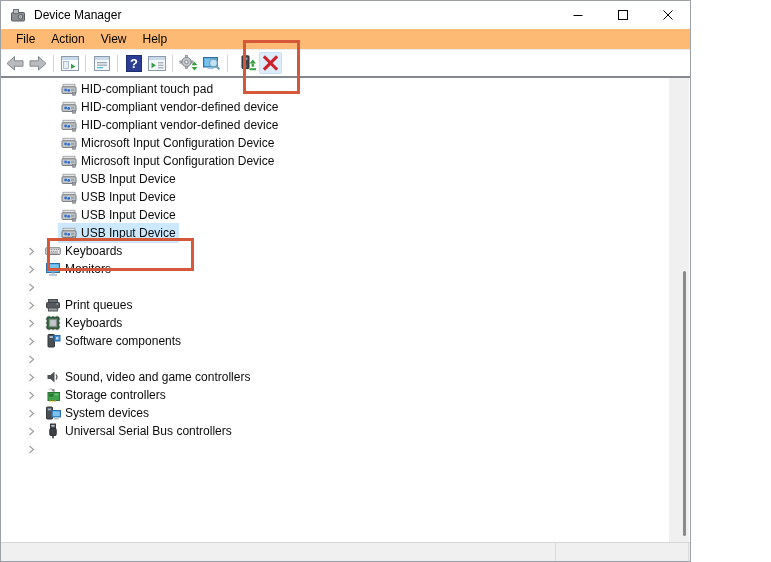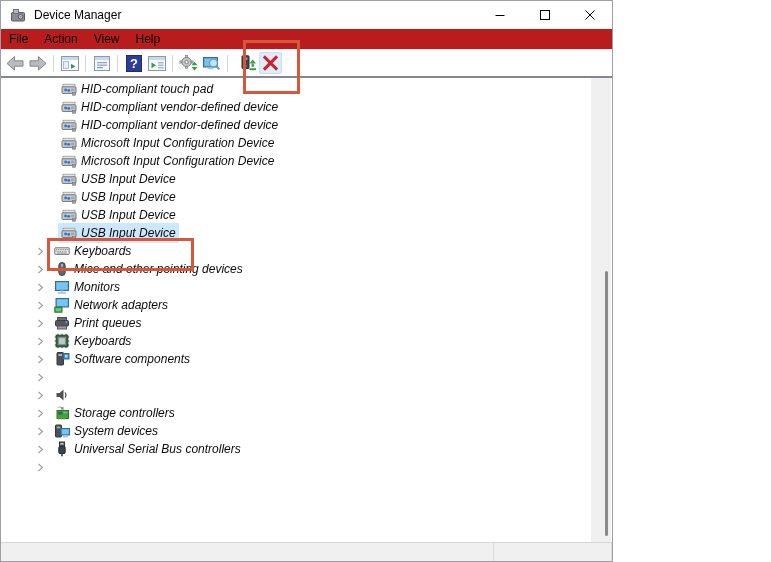--- a/index.html
+++ b/index.html
@@ -1,51 +1,51 @@
 <!DOCTYPE html>
 <html><head>
 <meta charset="utf-8">
 <style>
   html,body { margin:0; padding:0; background:#fff; }
   .window {
-    position:relative; width:613px; height:562px; background:#fff;
+    position:relative; width:691px; height:562px; background:#fff;
     border:1px solid #9aa0a6; box-sizing:border-box; overflow:hidden;
     font-family:"Liberation Sans", sans-serif; -webkit-font-smoothing:antialiased;
   }
   
   .titlebar { height:28px; display:flex; align-items:center; padding-left:9px; background:#fff; }
   .app-icon { width:16px; height:16px; margin-right:8px; display:block; }
   .title { font-size:12px; color:#000; }
   .win-controls { margin-left:auto; display:flex; height:100%; }
   .win-btn { width:45px; height:28px; display:flex; align-items:center; justify-content:center;
              background:transparent; border:none; padding:0; cursor:default; }
   .icon10 { width:10px; height:10px; display:block; }
   
-  .menubar { height:20px; display:flex; align-items:center; padding-left:0; font-size:12px; color:#000; background:#b91c1c; }
+  .menubar { height:20px; display:flex; align-items:center; padding-left:7px; font-size:12px; color:#000; background:#fdba74; }
   .menu-item { padding:2px 8px; }
   
   .toolbar { height:26px; display:flex; align-items:center; padding-left:2px;
              border-top:1px solid #ececec; border-bottom:2px solid #84878b; background:#fff; }
   .tb-btn { width:23px; height:22px; display:flex; align-items:center; justify-content:center;
             background:none; border:1px solid transparent; padding:0; box-sizing:border-box; }
   .tb-btn.tb-highlight { background:#ddecfa; border:1px solid #c5dff5; border-radius:2px; }
   .tb-btn.tb-spaced { margin-left:4px; }
   .tb-sep { width:1px; height:17px; background:#d4d5d6; margin:0 4px; }
   .icon20 { width:20px; height:17px; display:block; }
   
   .content { position:absolute; left:0; right:0; top:77px; bottom:19px; background:#fff; overflow:hidden; }
   .tree { position:absolute; left:0; top:0; right:20px; bottom:0; padding-top:2px; }
   .row { height:18px; display:flex; align-items:center; font-size:12px; color:#0b0b0b; white-space:nowrap; }
-  .row.lvl1 { padding-left:28px; }
+  .row.lvl1 { padding-left:19px; }
   .row.lvl2 { padding-left:57px; }
   .twisty { width:22px; height:18px; display:flex; align-items:center; justify-content:center; }
   .row-inner { display:flex; align-items:center; padding:1px 3px; }
   .row.selected .row-inner { background:#cce8ff; }
   .icon16 { width:16px; height:16px; display:block; margin-right:4px; }
-  .label { line-height:18px;font-style:italic; }
+  .label { line-height:18px; }
   
   .vscroll { position:absolute; top:0; right:1px; width:20px; height:464px; background:#f0f0f0; }
   .vthumb { position:absolute; right:3px; top:193px; width:3px; height:265px; background:#8a8a8a; border-radius:2px; }
   
   .statusbar { position:absolute; left:0; right:0; bottom:0; height:18px; background:#f0f0f0;
                border-top:1px solid #d6d6d6; display:flex; }
   .pane { height:100%; box-sizing:border-box; }
   .pane1 { width:554px; }
   .pane2 { width:133px; border-left:1px solid #dadada; }
   .pane3 { flex:1; border-left:1px solid #dadada; }
@@ -379,62 +379,34 @@
         </div>
         <div class="row lvl1">
           <span class="twisty">
             <svg width="9" height="9" viewBox="0 0 9 9">
               <path d="M2.5 1 L6.5 4.5 L2.5 8" fill="none" stroke="#9b9b9b" stroke-width="1.1"></path>
             </svg>
           </span>
           <span class="row-inner">
             <span class="icon16">
               <svg class="icon16" width="16" height="16" viewBox="0 0 16 16">
-                <rect x="4.8" y="1.5" width="6.4" height="13" rx="3.2" fill="#63676b" stroke="#3f4347"></rect>
-                <rect x="7.3" y="2.8" width="1.4" height="3.2" rx="0.7" fill="#cfd3d7"></rect>
-              </svg>
-            </span>
-            <span class="label">Mice and other pointing devices</span>
-          </span>
-        </div>
-        <div class="row lvl1">
-          <span class="twisty">
-            <svg width="9" height="9" viewBox="0 0 9 9">
-              <path d="M2.5 1 L6.5 4.5 L2.5 8" fill="none" stroke="#9b9b9b" stroke-width="1.1"></path>
-            </svg>
-          </span>
-          <span class="row-inner">
-            <span class="icon16">
-              <svg class="icon16" width="16" height="16" viewBox="0 0 16 16">
                 <rect x="1.5" y="2.5" width="13" height="9" fill="#4da6e8" stroke="#2e6ea6"></rect>
                 <rect x="2.5" y="3.5" width="11" height="7" fill="#7cc3ef"></rect>
                 <rect x="6.5" y="11.5" width="3" height="1.8" fill="#b9cdd9"></rect>
                 <rect x="4" y="13.3" width="8" height="1.4" fill="#9fb8c6"></rect>
               </svg>
             </span>
             <span class="label">Monitors</span>
           </span>
         </div>
         <div class="row lvl1">
           <span class="twisty">
             <svg width="9" height="9" viewBox="0 0 9 9">
               <path d="M2.5 1 L6.5 4.5 L2.5 8" fill="none" stroke="#9b9b9b" stroke-width="1.1"></path>
             </svg>
-          </span>
-          <span class="row-inner">
-            <span class="icon16">
-              <svg class="icon16" width="16" height="16" viewBox="0 0 16 16">
-                <rect x="2" y="1.5" width="12.5" height="8.5" fill="#4da6e8" stroke="#2e6ea6"></rect>
-                <rect x="3" y="2.5" width="10.5" height="6.5" fill="#7cc3ef"></rect>
-                <rect x="6" y="10" width="2.5" height="1.4" fill="#b9cdd9"></rect>
-                <rect x="0.8" y="10.2" width="7.2" height="5" fill="#3fa24a" stroke="#2b7233"></rect>
-                <rect x="1.7" y="11.1" width="5.4" height="3.2" fill="#6cc474"></rect>
-              </svg>
-            </span>
-            <span class="label">Network adapters</span>
           </span>
         </div>
         <div class="row lvl1">
           <span class="twisty">
             <svg width="9" height="9" viewBox="0 0 9 9">
               <path d="M2.5 1 L6.5 4.5 L2.5 8" fill="none" stroke="#9b9b9b" stroke-width="1.1"></path>
             </svg>
           </span>
           <span class="row-inner">
             <span class="icon16">
@@ -509,20 +481,21 @@
               <path d="M2.5 1 L6.5 4.5 L2.5 8" fill="none" stroke="#9b9b9b" stroke-width="1.1"></path>
             </svg>
           </span>
           <span class="row-inner">
             <span class="icon16">
               <svg class="icon16" width="16" height="16" viewBox="0 0 16 16">
                 <polygon points="2.5,6 5.5,6 9.5,2.5 9.5,13.5 5.5,10 2.5,10" fill="#4e5256"></polygon>
                 <path d="M11 5.5 q2 2.5 0 5" stroke="#4e5256" fill="none" stroke-width="1.2"></path>
               </svg>
             </span>
+            <span class="label">Sound, video and game controllers</span>
           </span>
         </div>
         <div class="row lvl1">
           <span class="twisty">
             <svg width="9" height="9" viewBox="0 0 9 9">
               <path d="M2.5 1 L6.5 4.5 L2.5 8" fill="none" stroke="#9b9b9b" stroke-width="1.1"></path>
             </svg>
           </span>
           <span class="row-inner">
             <span class="icon16">

